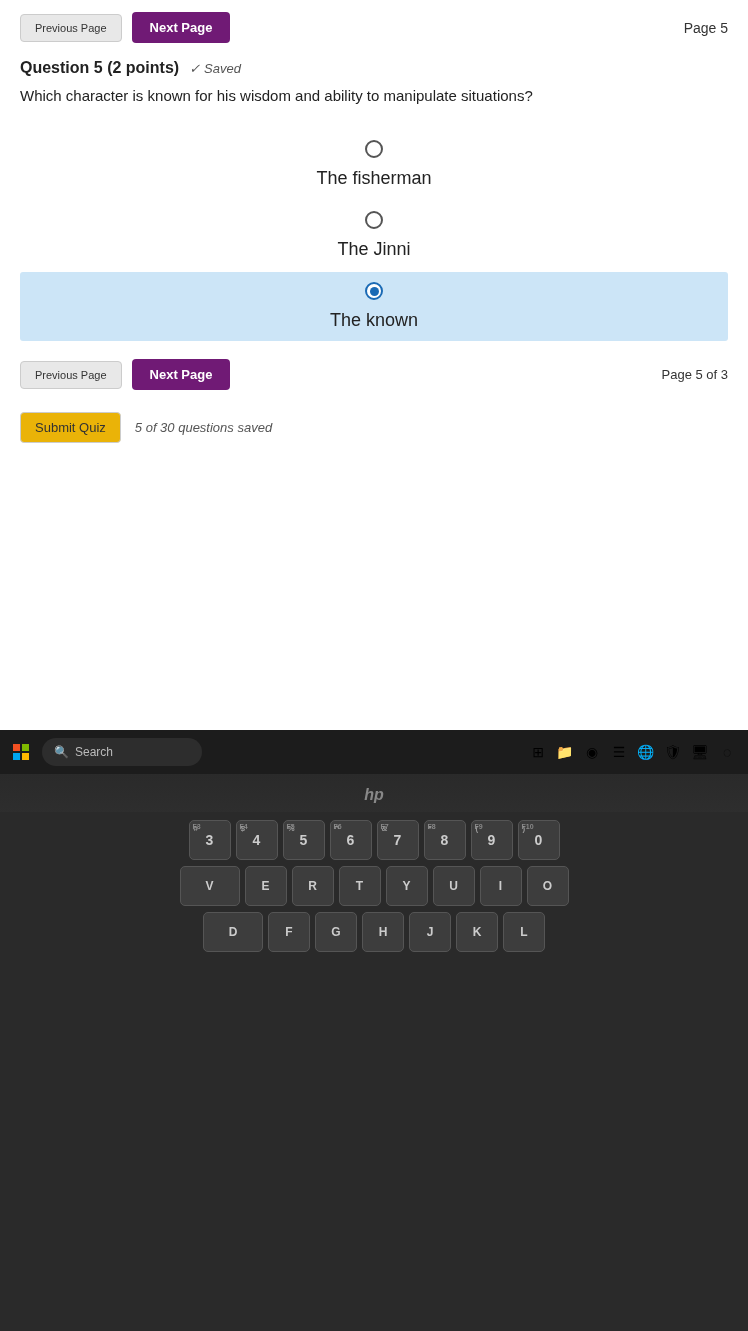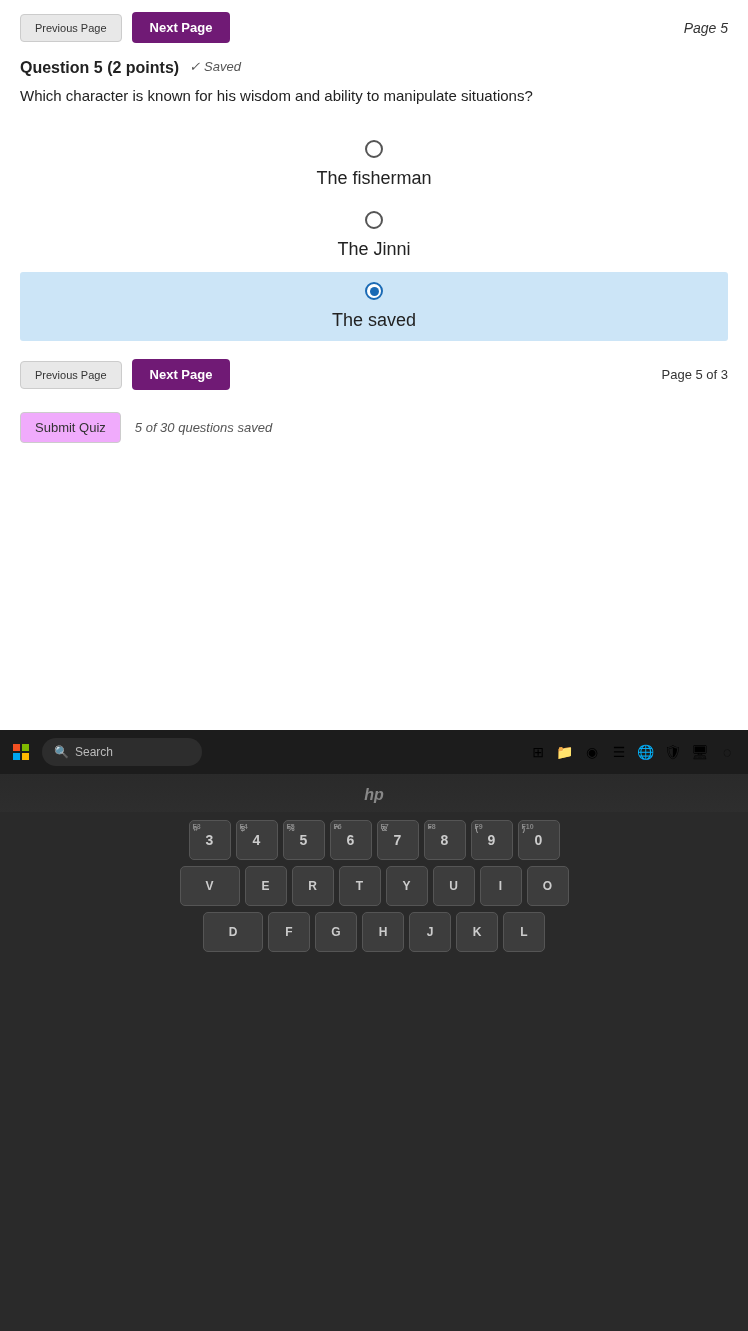--- a/index.html
+++ b/index.html
@@ -62,27 +62,26 @@
       font-size: 13px;
       cursor: pointer;
       color: #fff;
       font-weight: bold;
     }
 
     .page-indicator {
       font-size: 14px;
       color: #333;
       font-weight: 500;
-      font-style: italic;
     }
 
     
     .question-header {
       display: flex;
-      align-items: flex-start;
+      align-items: center;
       gap: 10px;
       margin-bottom: 8px;
     }
 
     .question-title {
       font-size: 16px;
       font-weight: bold;
       color: #222;
     }
 
@@ -175,21 +174,21 @@
 
     
     .submit-section {
       display: flex;
       align-items: center;
       gap: 14px;
       margin-top: 4px;
     }
 
     .btn-submit {
-      background: #f0abfc;
+      background: #eab308;
       border: 1px solid #ccc;
       border-radius: 4px;
       padding: 7px 14px;
       font-size: 13px;
       cursor: pointer;
       color: #333;
     }
 
     .submit-info {
       font-size: 13px;
@@ -382,21 +381,21 @@
       </li>
 
       <li class="option-item">
         <div class="radio-circle"></div>
         <span>The Jinni</span>
       </li>
 
 
       <li class="option-item selected">
         <div class="radio-circle filled"></div>
-        <span>The saved</span>
+        <span>The known</span>
       </li>
 
     </ul>
 
     <div class="bottom-nav">
       <div class="bottom-nav-left">
         <button class="btn-prev">Previous Page</button>
         <button class="btn-next">Next Page</button>
       </div>
       <div class="page-indicator-bottom">Page 5 of 3</div>

